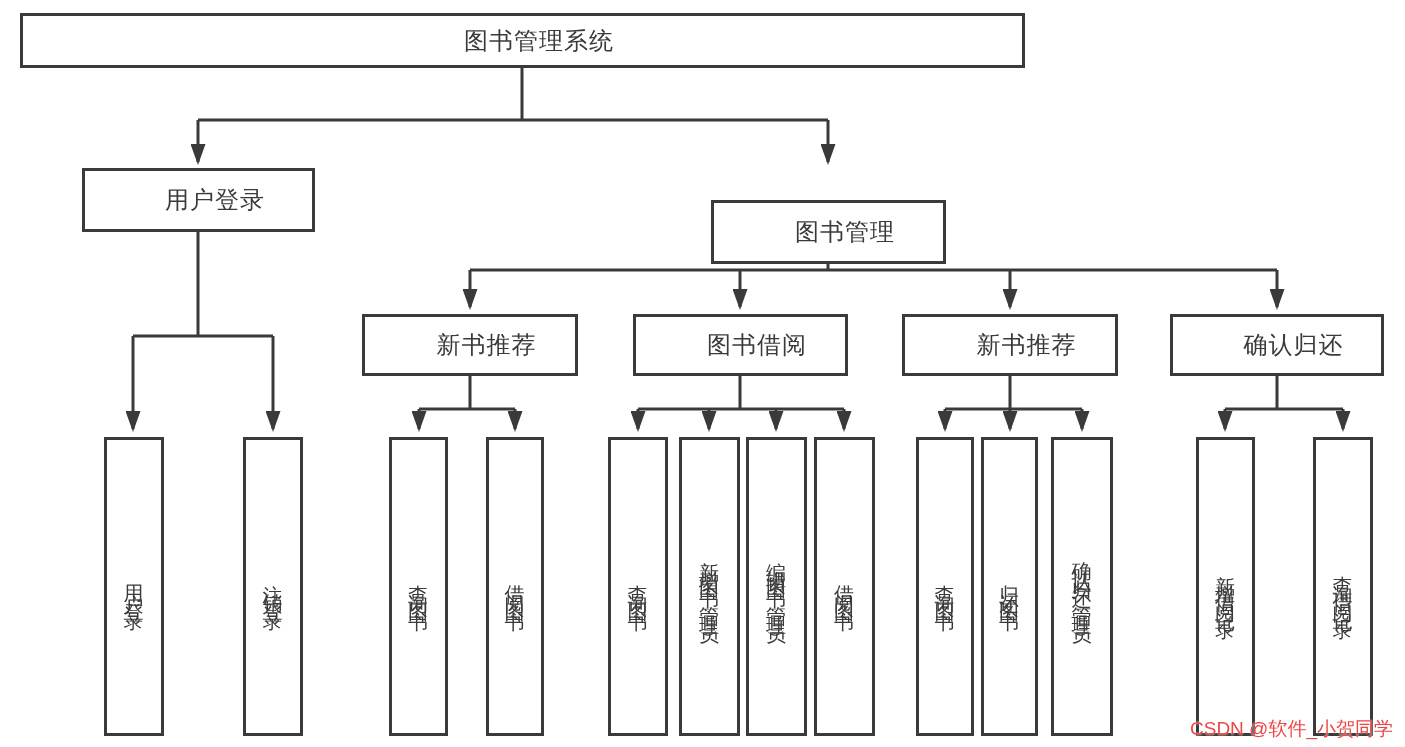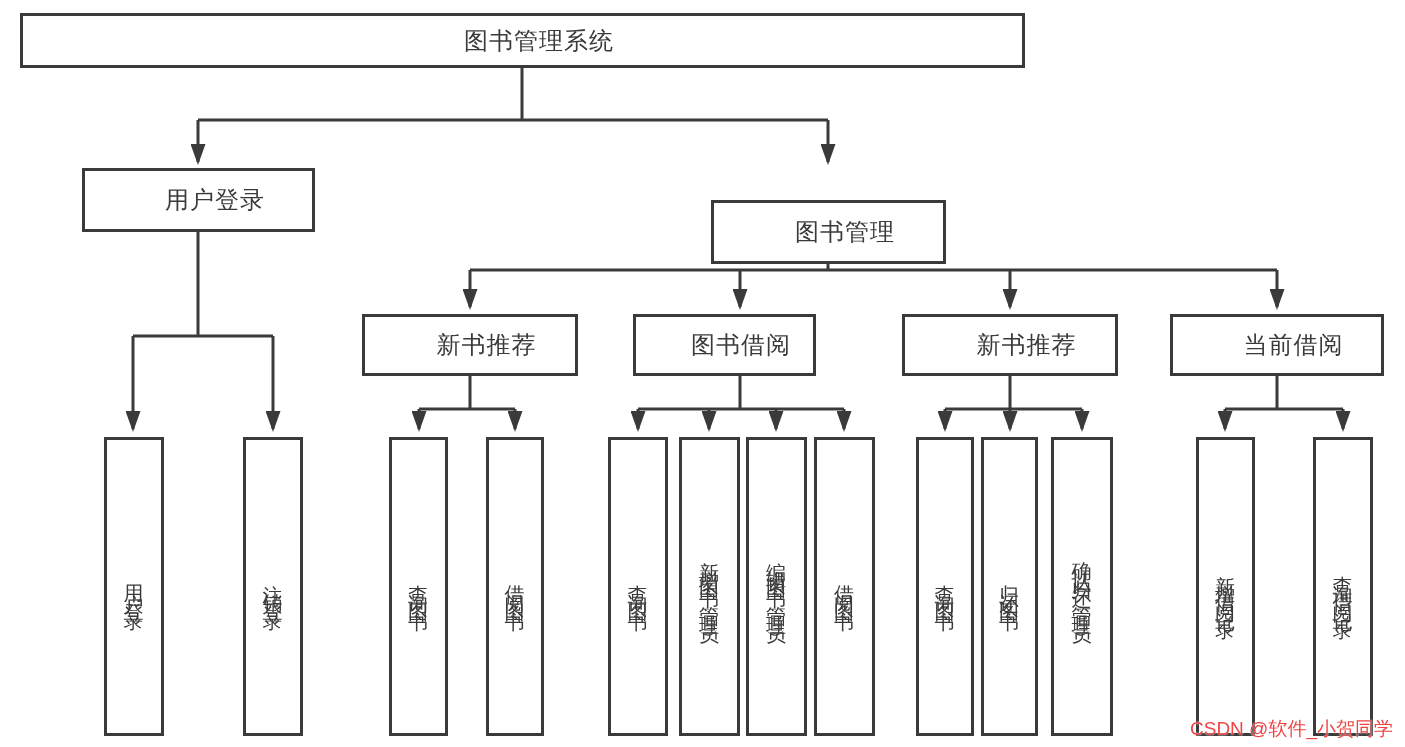--- a/index.html
+++ b/index.html
@@ -37,21 +37,21 @@
     line-height: 1;
   }
   
   .n-root { left: 20px; top: 13px; width: 1005px; height: 55px; }
   
   .n-login-grp { left: 82px;  top: 168px; width: 233px; height: 64px; }
   .n-mgmt-grp  { left: 711px; top: 168px; width: 235px; height: 64px; margin-top: 32px; }
   
   .lv3 { top: 314px; height: 62px; }
   .n-newbook { left: 362px;  width: 216px; }
-  .n-borrow  { left: 633px;  width: 183px; font-family: Liberation Serif, serif; }
+  .n-borrow  { left: 633px;  width: 215px; font-family: Liberation Serif, serif; }
   .n-current { left: 902px;  width: 216px; }
   .n-records { left: 1170px; width: 214px; }
   
   .lv4 { top: 437px; height: 299px; }
   .n-l1  { left: 104px;  width: 60px; }
   .n-l2  { left: 243px;  width: 60px; }
   .n-l3  { left: 389px;  width: 59px; }
   .n-l4  { left: 486px;  width: 58px; }
   .n-l5  { left: 608px;  width: 60px; }
   .n-l6  { left: 679px;  width: 61px; }
@@ -121,21 +121,21 @@
   </svg>
 
   <div class="box h n-root">图书管理系统</div>
 
   <div class="box h n-login-grp">用户登录</div>
   <div class="box h n-mgmt-grp">图书管理</div>
 
   <div class="box h lv3 n-newbook">新书推荐</div>
   <div class="box h lv3 n-borrow">图书借阅</div>
   <div class="box h lv3 n-current">新书推荐</div>
-  <div class="box h lv3 n-records">当前借阅</div>
+  <div class="box h lv3 n-records">确认归还</div>
 
   <div class="box v lv4 n-l1">用户登录</div>
   <div class="box v lv4 n-l2">注销登录</div>
 
   <div class="box v lv4 n-l3">查询图书</div>
   <div class="box v lv4 n-l4">借阅图书</div>
 
   <div class="box v lv4 n-l5">查询图书</div>
   <div class="box v lv4 n-l6">新增图书（管理员）</div>
   <div class="box v lv4 n-l7">编辑图书（管理员）</div>

